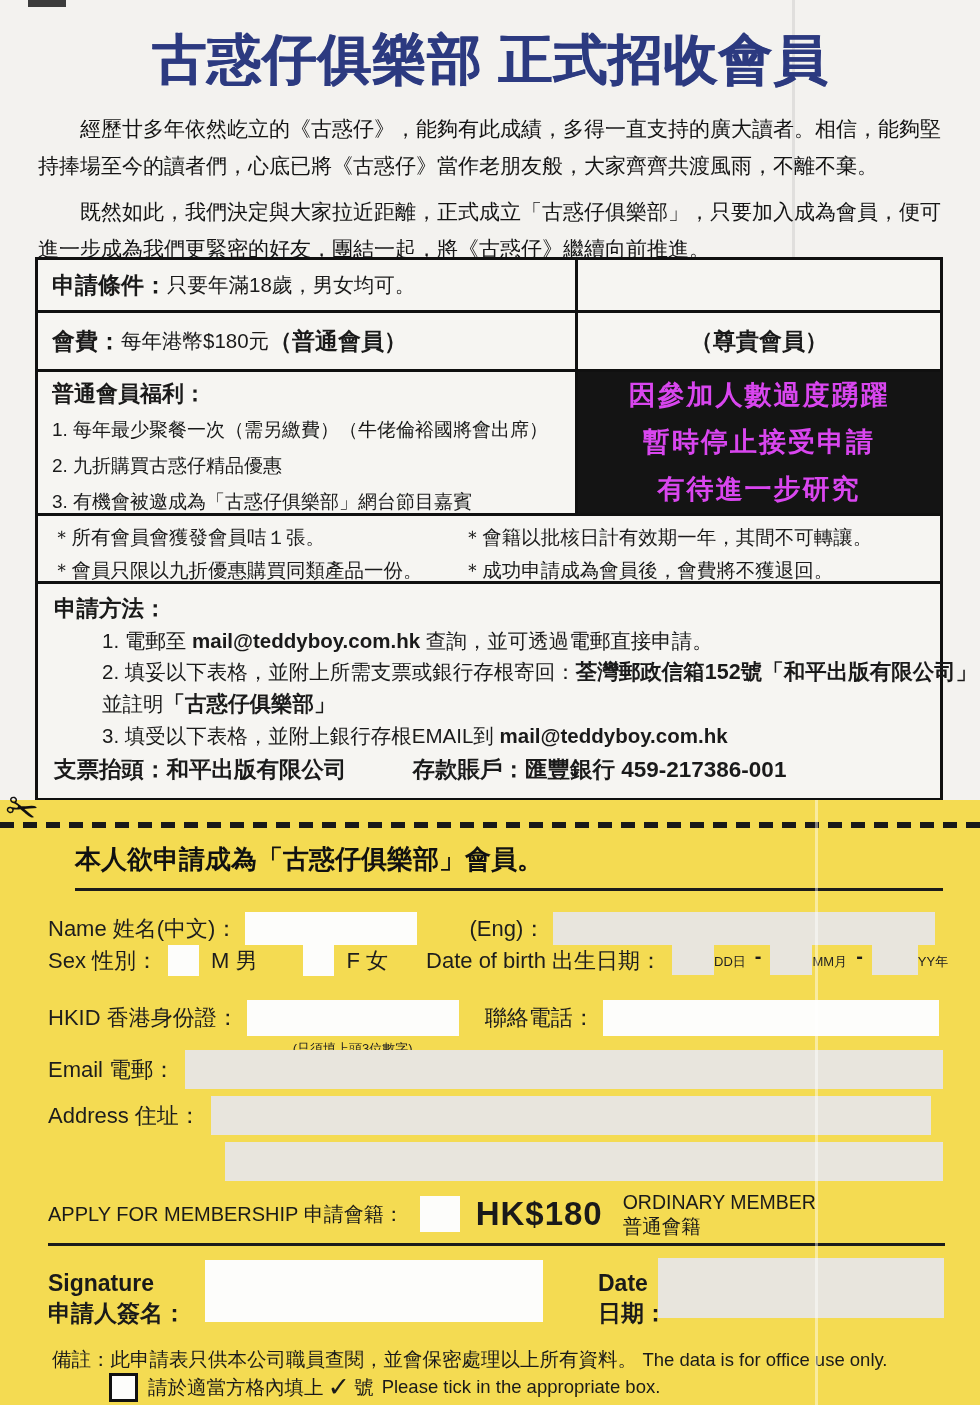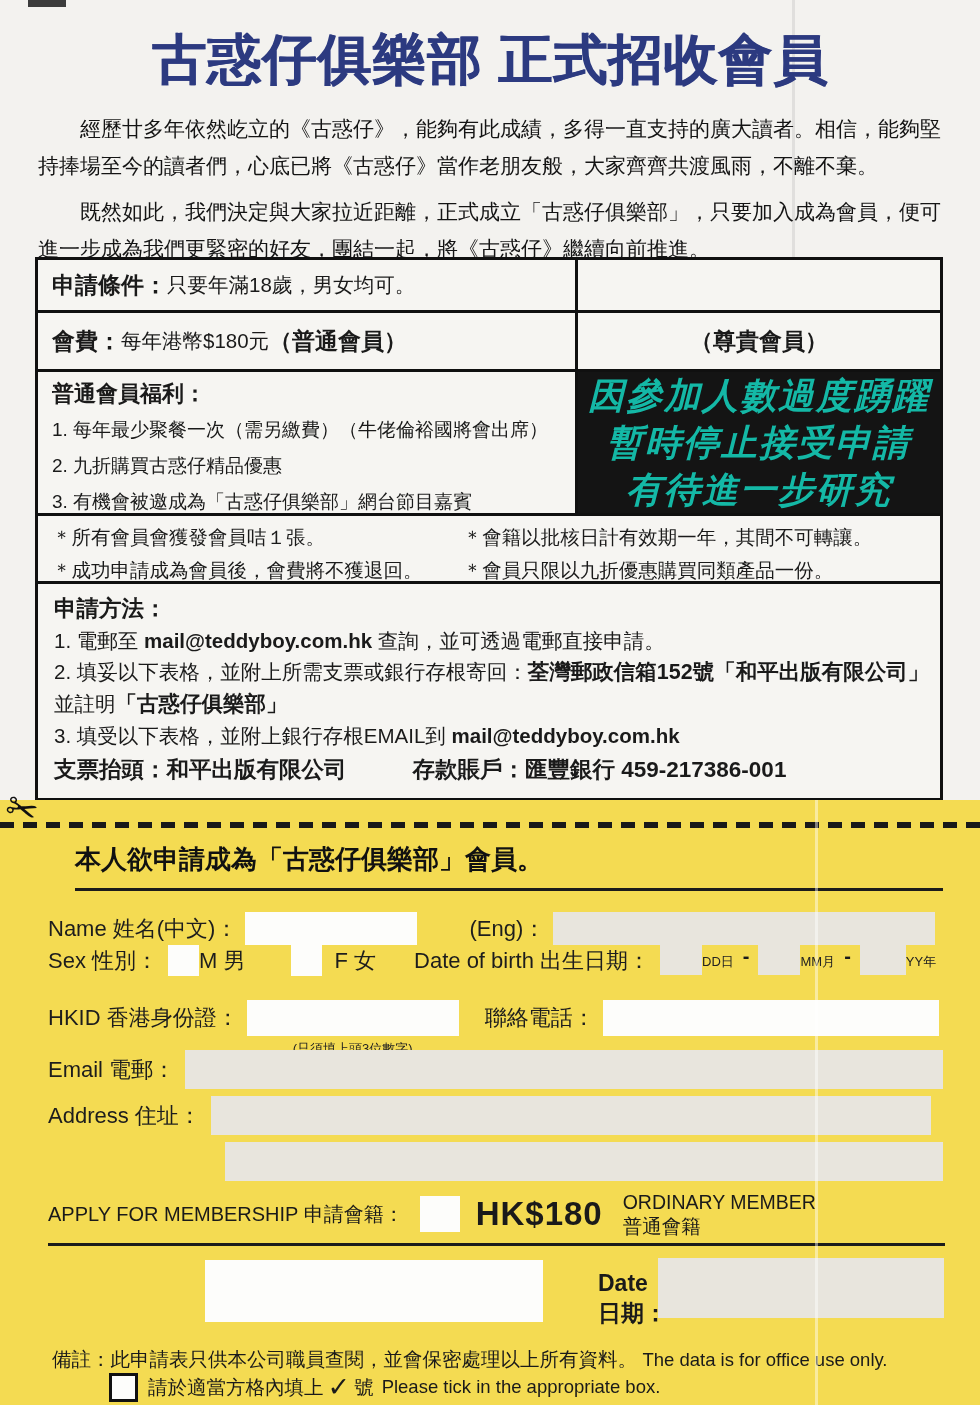--- a/index.html
+++ b/index.html
@@ -27,29 +27,29 @@
   .t-row1 .t-cell{height:50px;}
   .t-row2 .t-cell{height:56px;}
   .t-label{font-weight:800;font-size:23px;white-space:nowrap;}
   .t-value{font-size:20.5px;white-space:nowrap;}
   .t-bold{font-weight:800;font-size:23px;white-space:nowrap;}
   .benefits-cell{display:block;padding:8px 14px 6px 14px;height:140px;box-sizing:border-box;}
   .benefits-title{font-weight:800;font-size:22px;line-height:28px;margin-bottom:4px;}
   .benefit-item{font-size:19px;line-height:36px;white-space:nowrap;}
   .notice-cell{border-left:3px solid #101010;background:#141414;display:flex;flex-direction:column;
                justify-content:center;align-items:center;}
-  .notice-line{color:#14b8a6;font-weight:800;font-size:36px;line-height:47px;letter-spacing:2px;font-style:italic;}
+  .notice-line{color:#d946ef;font-weight:800;font-size:27px;line-height:47px;letter-spacing:2px;}
   .t-notes{display:grid;grid-template-columns:47% 53%;row-gap:9px;padding:9px 14px;border-top:3px solid #101010;}
   .t-note{font-size:19.5px;line-height:24px;white-space:nowrap;}
 
   
   .method{position:absolute;top:581px;left:35px;width:908px;border:3px solid #101010;box-sizing:border-box;
           padding:8px 16px 10px 16px;background:#f6f5f2;}
   .m-title{font-weight:800;font-size:22.5px;line-height:33px;}
-  .m-line{font-size:20.5px;line-height:31px;white-space:nowrap;}
+  .m-line{font-size:20.5px;line-height:31px;white-space:nowrap;margin-left:48px;}
   .m-bold{font-weight:800;font-size:21.5px;}
   .m-email{font-weight:700;}
   .m-last{font-weight:800;font-size:22.5px;line-height:37px;white-space:nowrap;}
   .m-gap{display:inline-block;width:66px;}
 
   
   .yellow{position:absolute;top:800px;left:0;width:980px;height:605px;background:#f4db52;}
   .scissors-glyph{position:absolute;left:6px;top:-10px;font-size:38px;color:#111;
                   transform:rotate(18deg);line-height:38px;}
   .cut-line{position:absolute;left:0;top:22px;width:980px;height:6px;
@@ -132,22 +132,22 @@
       </div>
       <div class="notice-cell">
         <div class="notice-line">因參加人數過度踴躍</div>
         <div class="notice-line">暫時停止接受申請</div>
         <div class="notice-line">有待進一步研究</div>
       </div>
     </div>
     <div class="t-notes">
       <div class="t-note">＊所有會員會獲發會員咭１張。</div>
       <div class="t-note">＊會籍以批核日計有效期一年，其間不可轉讓。</div>
+      <div class="t-note">＊會員只限以九折優惠購買同類產品一份。</div>
       <div class="t-note">＊成功申請成為會員後，會費將不獲退回。</div>
-      <div class="t-note">＊會員只限以九折優惠購買同類產品一份。</div>
     </div>
   </div>
 
   <div class="method">
     <div class="m-title">申請方法：</div>
     <div class="m-line"><span>1. 電郵至 </span><span class="m-email">mail@teddyboy.com.hk</span><span> 查詢，並可透過電郵直接申請。</span></div>
     <div class="m-line"><span>2. 填妥以下表格，並附上所需支票或銀行存根寄回：</span><span class="m-bold">荃灣郵政信箱152號「和平出版有限公司」</span></div>
     <div class="m-line"><span>並註明</span><span class="m-bold">「古惑仔俱樂部」</span></div>
     <div class="m-line"><span>3. 填受以下表格，並附上銀行存根EMAIL到 </span><span class="m-email">mail@teddyboy.com.hk</span></div>
     <div class="m-last"><span>支票抬頭：和平出版有限公司</span><span class="m-gap"></span><span>存款賬戶：匯豐銀行 459-217386-001</span></div>
@@ -163,21 +163,21 @@
     <div class="frow" style="left:48px;top:112px;">
       <span class="flabel">Name 姓名(中文)：</span>
       <div class="box box-white" style="width:172px;height:33px;margin-left:8px;"></div>
       <span class="flabel" style="margin-left:52px;">(Eng)：</span>
       <div class="box box-gray" style="width:382px;height:33px;margin-left:8px;"></div>
     </div>
 
     <div class="frow" style="left:48px;top:145px;align-items:flex-start;">
       <span class="flabel" style="line-height:32px;">Sex 性別：</span>
       <div class="cbox" style="margin-left:10px;"></div>
-      <span class="flabel" style="line-height:32px;text-align:center;">M 男</span>
+      <span class="flabel" style="line-height:32px;margin-left:12px;text-align:center;">M 男</span>
       <div class="cbox" style="margin-left:46px;"></div>
       <span class="flabel" style="line-height:32px;margin-left:12px;">F 女</span>
       <span class="flabel" style="line-height:32px;margin-left:38px;">Date of birth 出生日期：</span>
       <div class="dob-unit" style="margin-left:10px;">
         <div class="dob-box"></div>
         <span class="dob-caption">DD日</span>
       </div>
       <span class="dob-dash">-</span>
       <div class="dob-unit">
         <div class="dob-box"></div>
@@ -216,20 +216,24 @@
       <div class="box box-white" style="width:40px;height:36px;margin-left:16px;"></div>
       <span class="fee-text" style="margin-left:16px;">HK$180</span>
       <div class="col" style="margin-left:20px;">
         <span class="member-type">ORDINARY MEMBER</span>
         <span class="member-type">普通會籍</span>
       </div>
     </div>
 
     <div class="rule2"></div>
 
+    <div class="sig-label">
+      <div>Signature</div>
+      <div>申請人簽名：</div>
+    </div>
     <div class="sig-box box box-white"></div>
     <div class="date-label">
       <div>Date</div>
       <div>日期：</div>
     </div>
     <div class="date-box box box-gray"></div>
 
     <div class="foot-note">
       <span>備註：此申請表只供本公司職員查閱，並會保密處理以上所有資料。</span>
       <span class="foot-en">The data is for office use only.</span>

